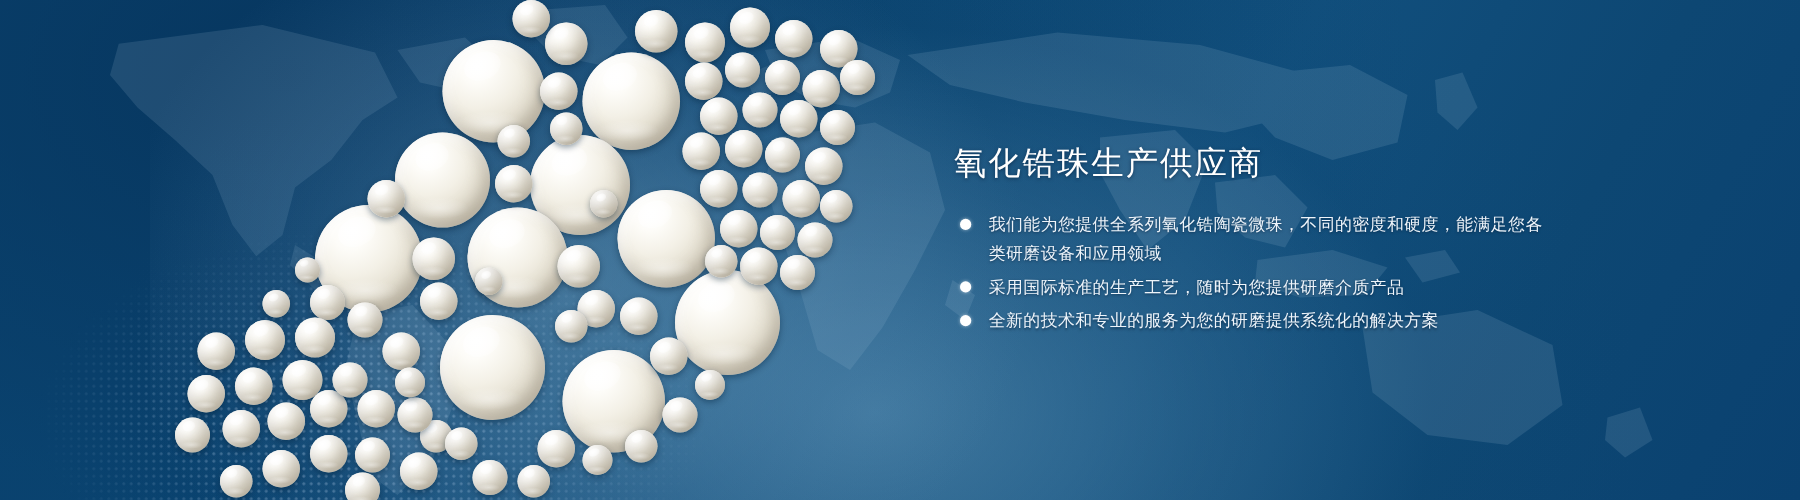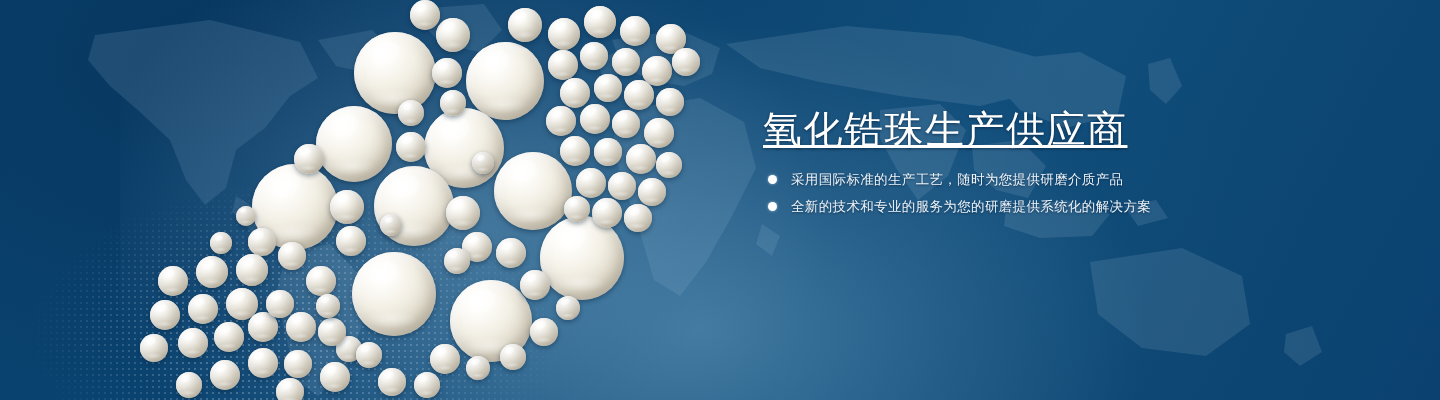--- a/index.html
+++ b/index.html
@@ -86,28 +86,27 @@
 
   
   .content {
     position:absolute;
     left:763px; top:0;
     width:520px; height:400px;
   }
   .headline {
     position:absolute;
     left:0; top:110px;
-    font-size:39px;
+    font-size:26px;
     line-height:40px;
     letter-spacing:1.5px;
     color:#ffffff;
     font-weight:400;
     text-shadow:0 1px 3px rgba(0,20,45,0.55);
     white-space:nowrap;
-    text-decoration:underline;
   }
   .bullets {
     position:absolute;
     left:2px; top:168px;
     width:470px;
     list-style:none;
   }
   .bullet-item {
     position:relative;
     padding-left:26px;
@@ -270,20 +269,24 @@
     <div class="bead" style="left:472px;top:152px;width:22px;height:22px;"></div>
   </div>
 
   <div class="content">
 
     <h1 class="headline">氧化锆珠生产供应商</h1>
 
     <ul class="bullets">
       <li class="bullet-item">
         <span class="bullet-dot"></span>
+        <span class="bullet-text">我们能为您提供全系列氧化锆陶瓷微珠，不同的密度和硬度，能满足您各类研磨设备和应用领域</span>
+      </li>
+      <li class="bullet-item">
+        <span class="bullet-dot"></span>
         <span class="bullet-text">采用国际标准的生产工艺，随时为您提供研磨介质产品</span>
       </li>
       <li class="bullet-item">
         <span class="bullet-dot"></span>
         <span class="bullet-text">全新的技术和专业的服务为您的研磨提供系统化的解决方案</span>
       </li>
     </ul>
 
   </div>
 </div>

